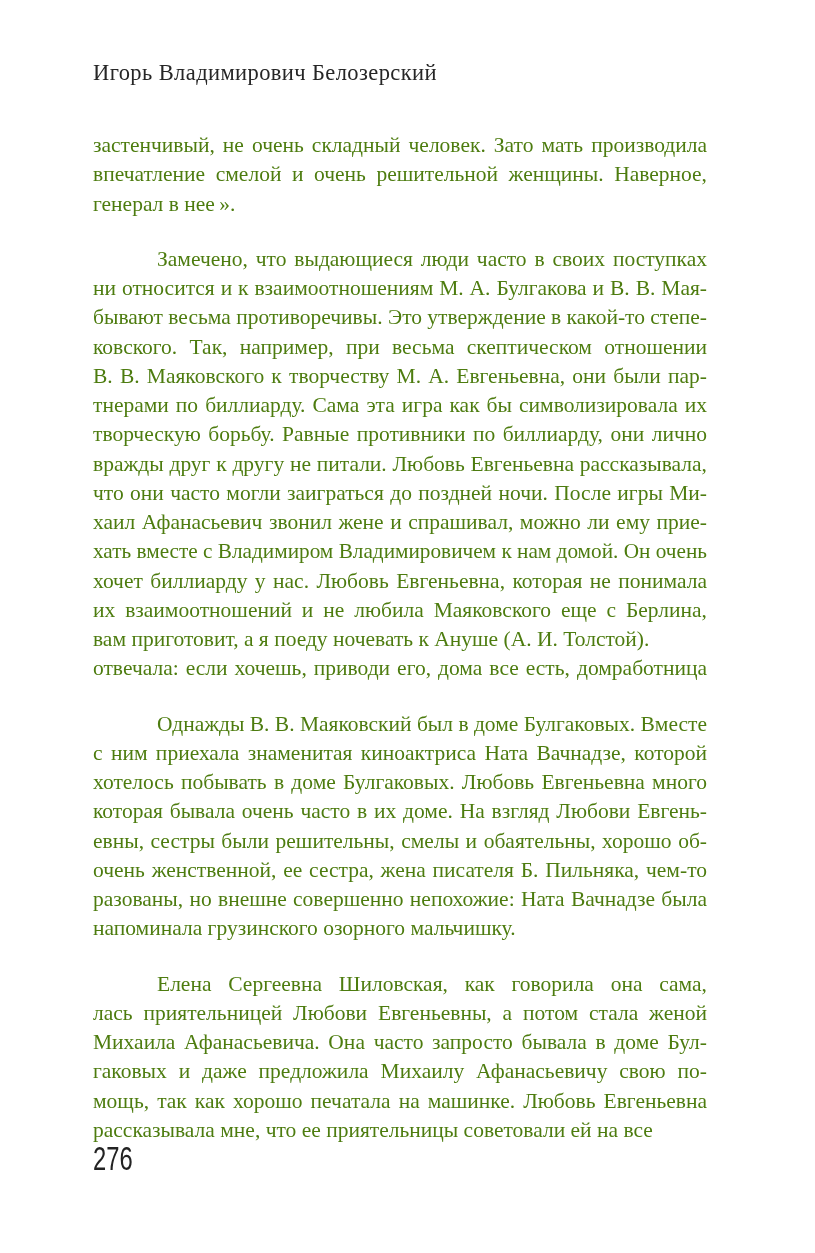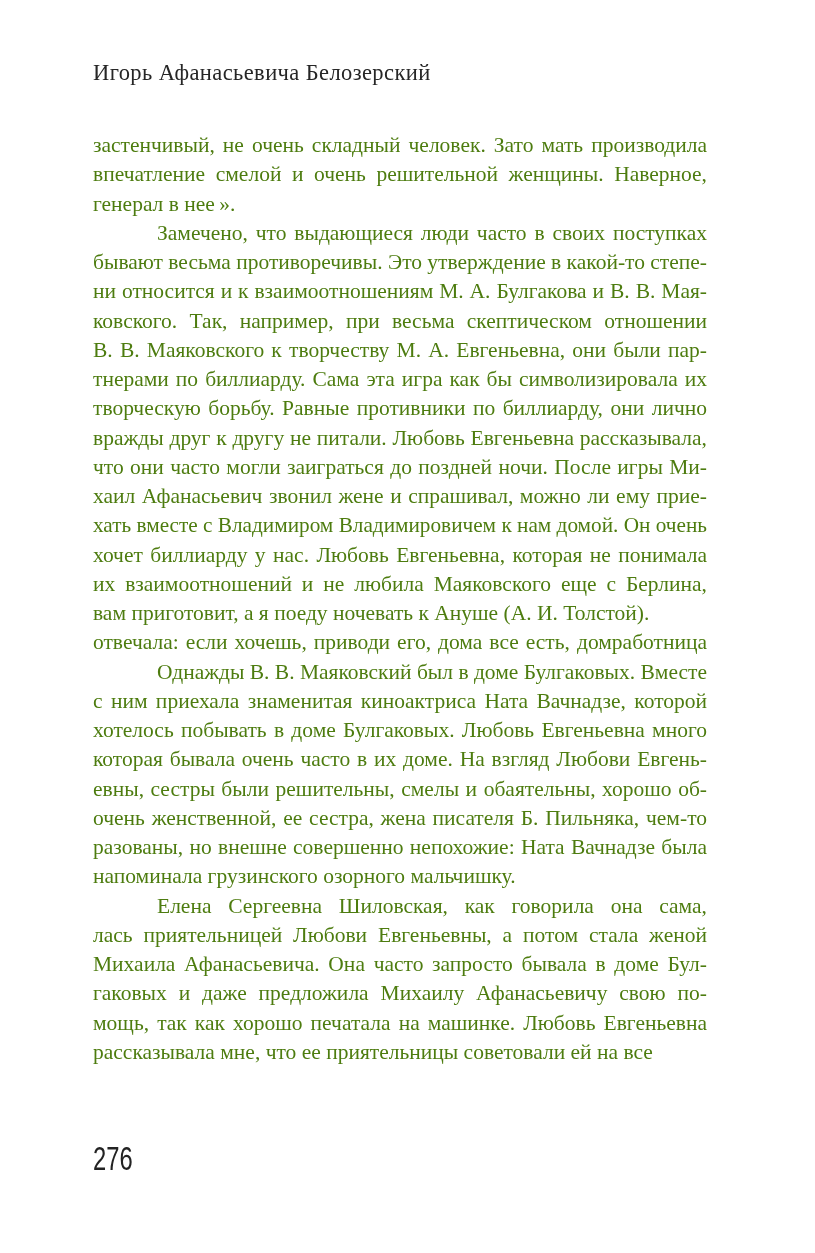--- a/index.html
+++ b/index.html
@@ -32,50 +32,50 @@
     font-size: 21.5px;
     color: #4d7c0f;
   }
   .line {
     height: 29.25px;
     line-height: 29.25px;
     text-align: justify;
     text-align-last: justify;
     overflow: visible;
   }
-  .line.first-indent { padding-left: 64px; }
+  .line.first-indent { padding-left: 64px; margin-top: 26px; }
   .line.last { text-align-last: left; }
   .page-number {
     position: absolute;
     left: 93px;
     top: 1140px;
     font-family: "Liberation Sans", sans-serif;
     font-size: 33px;
     font-weight: 500;
     color: #232323;
     transform: scaleX(0.72);
     transform-origin: left top;
   }
 </style>
 </head>
 <body>
 
 <div class="page">
-  <div class="author-header">Игорь Афанасьевича Белозерский</div>
+  <div class="author-header">Игорь Владимирович Белозерский</div>
 
   <div class="text-block">
       <div>
         <div class="line">застенчивый, не очень складный человек. Зато мать производила</div>
         <div class="line">впечатление смелой и очень решительной женщины. Наверное,</div>
         <div class="line last">генерал в нее ».</div>
       </div>
       <div>
         <div class="line first-indent">Замечено, что выдающиеся люди часто в своих поступках</div>
+        <div class="line">ни относится и к взаимоотношениям М. А. Булгакова и В. В. Мая-</div>
         <div class="line" style="text-align-last: left;"><span style="display: inline-block; white-space: nowrap; transform-origin: left center; transform: scaleX(0.9999);">бывают весьма противоречивы. Это утверждение в какой-то степе-</span></div>
-        <div class="line">ни относится и к взаимоотношениям М. А. Булгакова и В. В. Мая-</div>
         <div class="line">ковского. Так, например, при весьма скептическом отношении</div>
         <div class="line">В. В. Маяковского к творчеству М. А. Евгеньевна, они были пар-</div>
         <div class="line">тнерами по биллиарду. Сама эта игра как бы символизировала их</div>
         <div class="line">творческую борьбу. Равные противники по биллиарду, они лично</div>
         <div class="line">вражды друг к другу не питали. Любовь Евгеньевна рассказывала,</div>
         <div class="line">что они часто могли заиграться до поздней ночи. После игры Ми-</div>
         <div class="line">хаил Афанасьевич звонил жене и спрашивал, можно ли ему прие-</div>
         <div class="line" style="text-align-last: left;"><span style="display: inline-block; white-space: nowrap; transform-origin: left center; transform: scaleX(0.9884);">хать вместе с Владимиром Владимировичем к нам домой. Он очень</span></div>
         <div class="line">хочет биллиарду у нас. Любовь Евгеньевна, которая не понимала</div>
         <div class="line">их взаимоотношений и не любила Маяковского еще с Берлина,</div>

